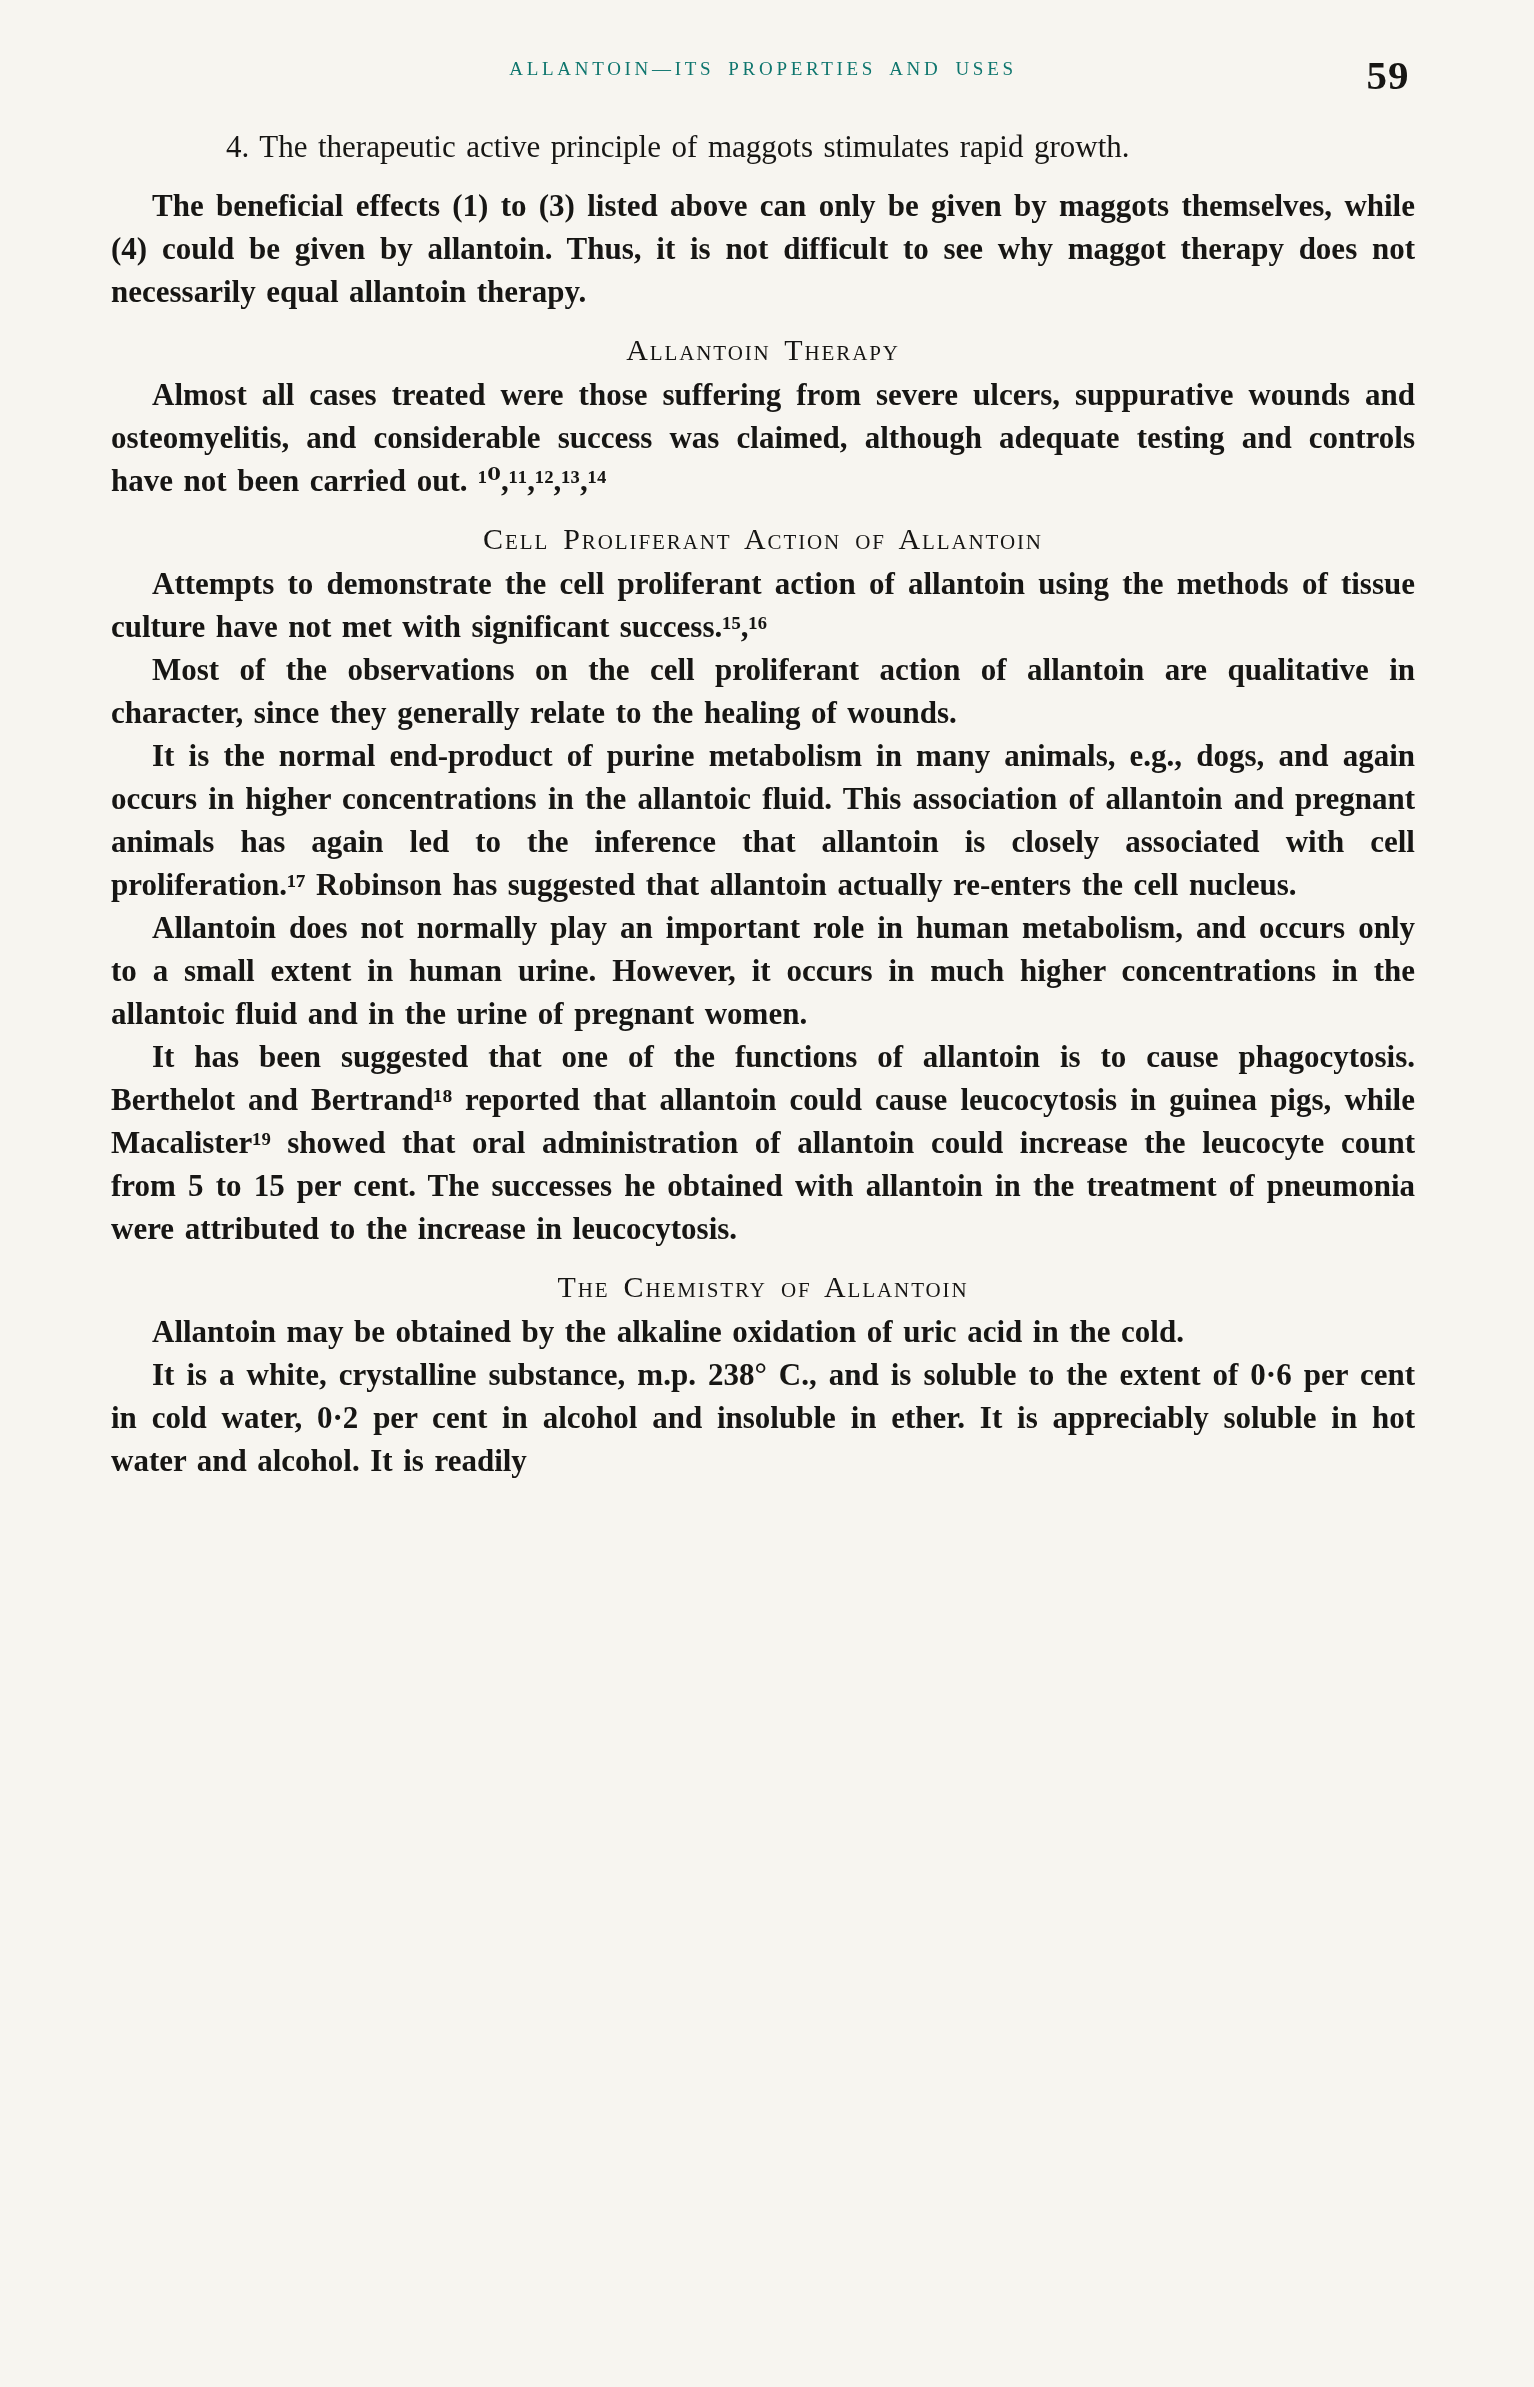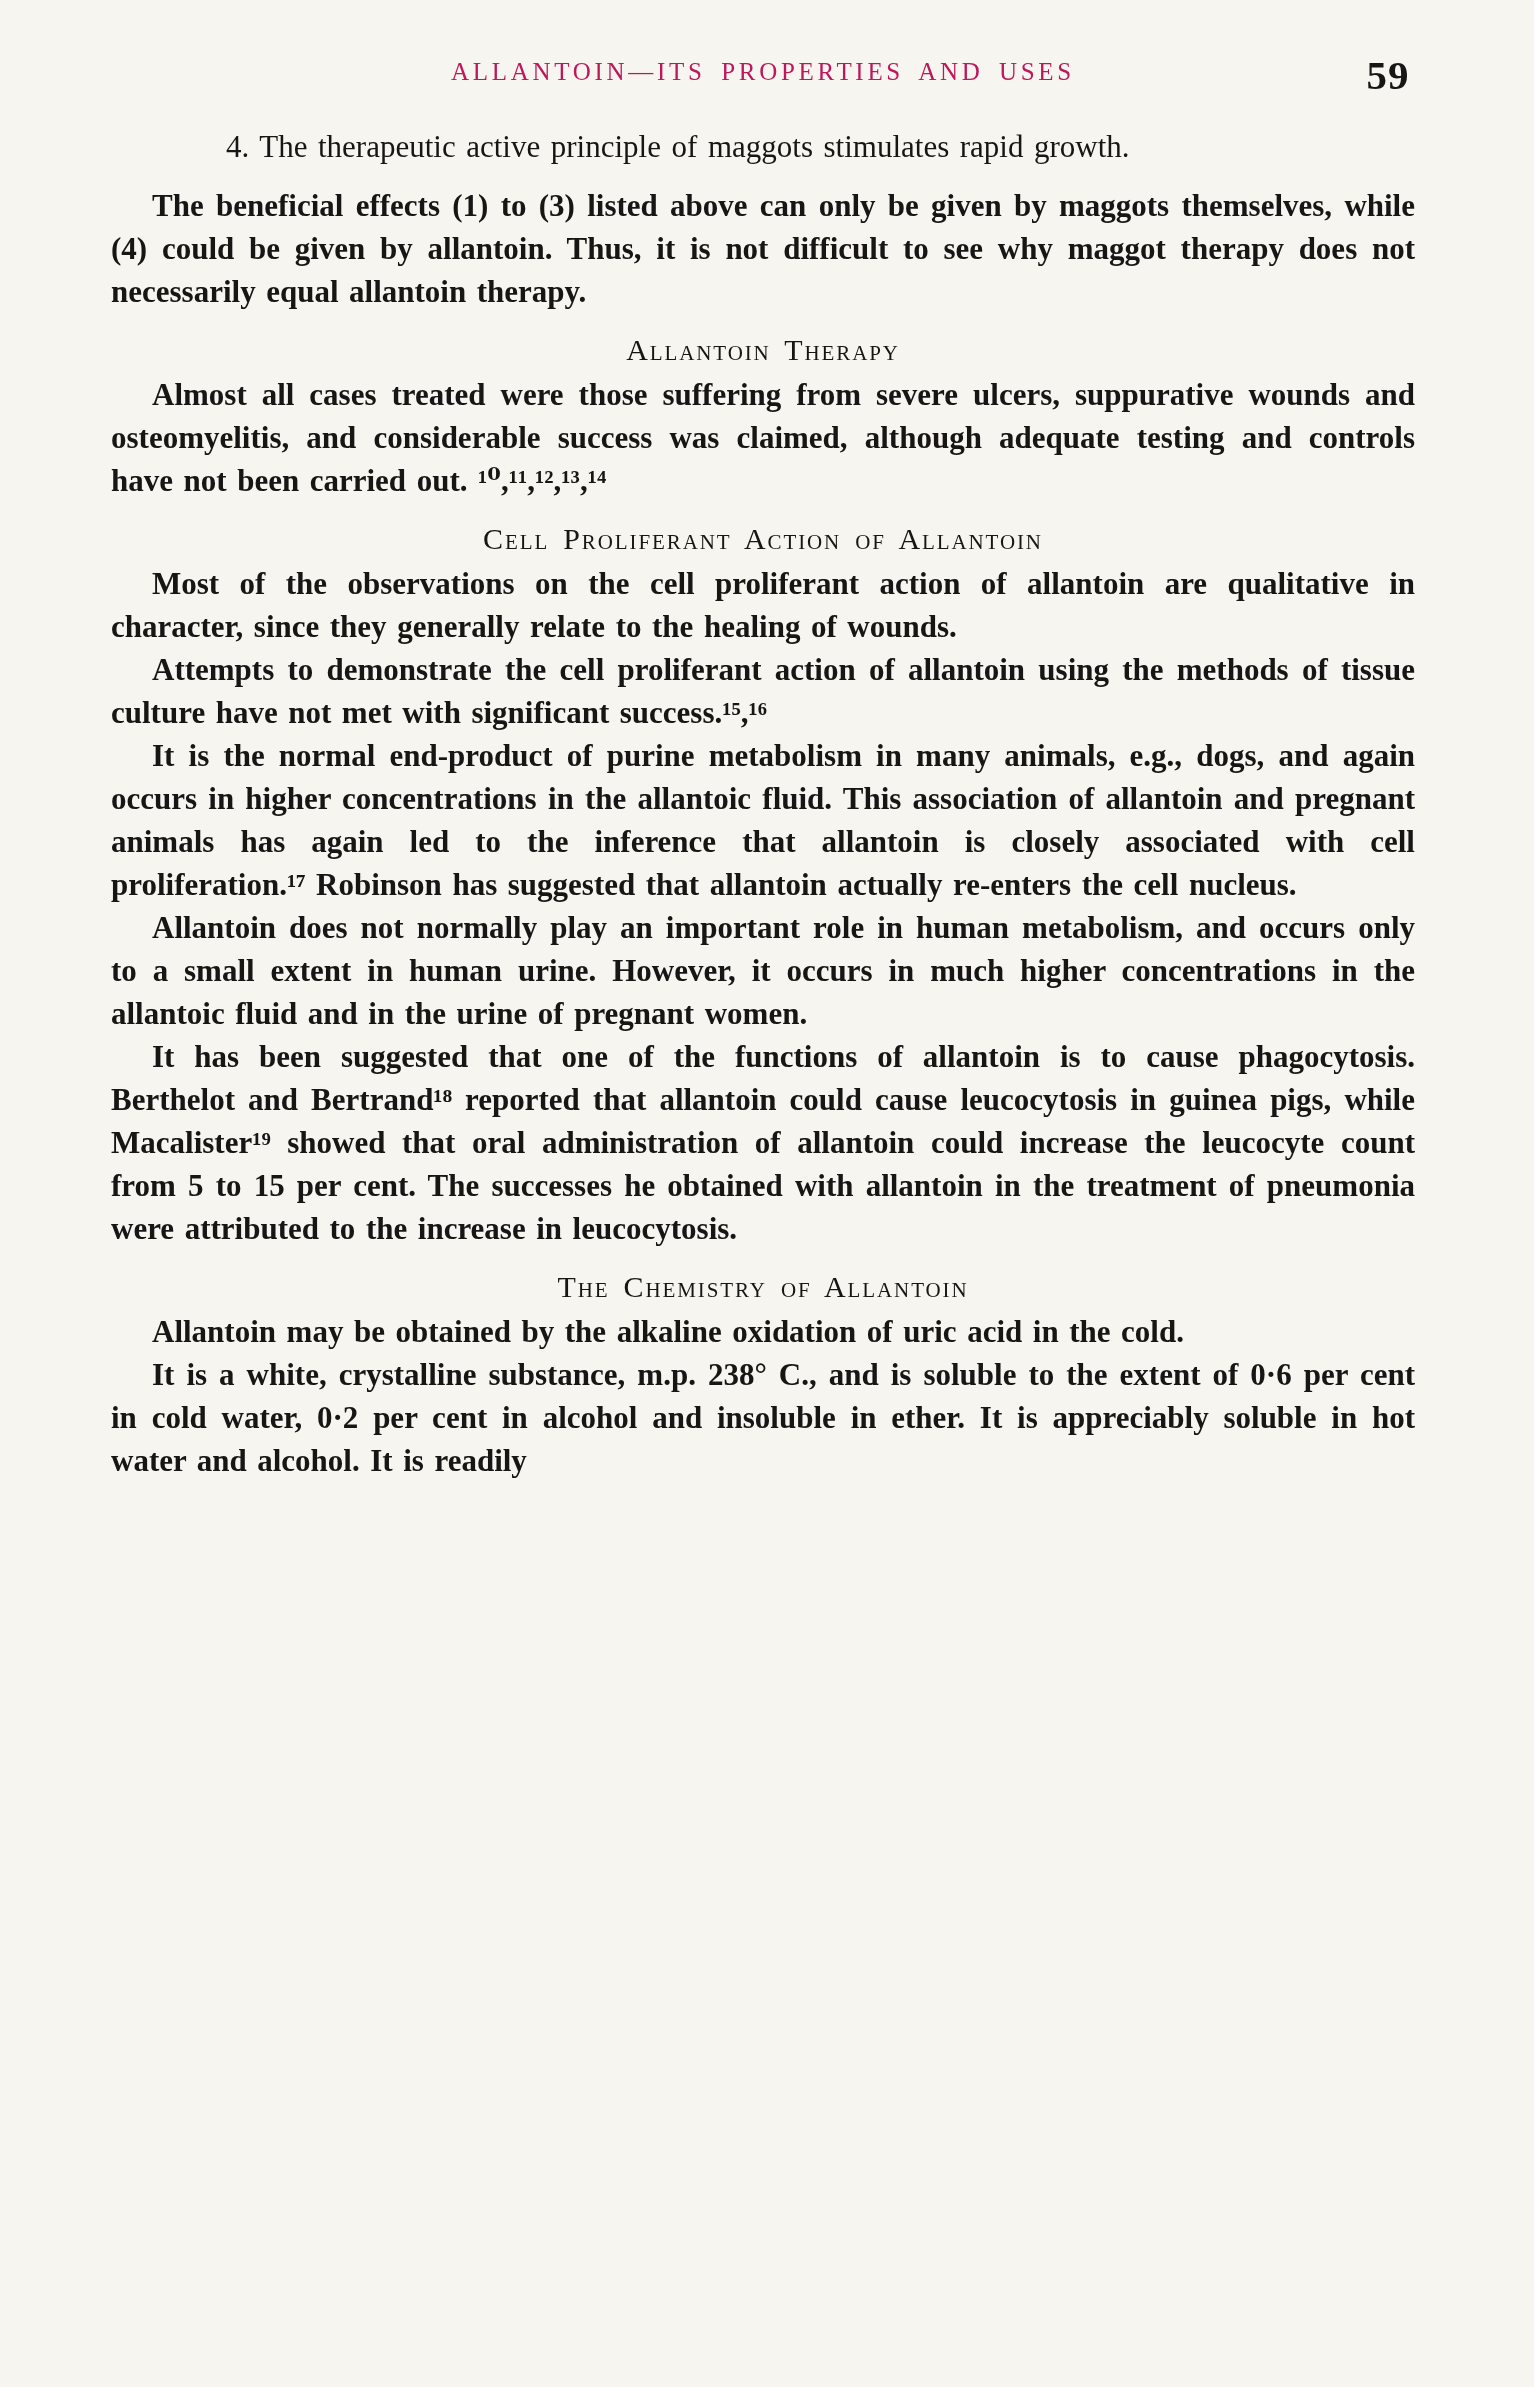--- a/index.html
+++ b/index.html
@@ -18,24 +18,24 @@
     overflow: hidden;
   }
   .running-head {
     position: absolute;
     top: 58px;
     left: 111px;
     width: 1304px;
     text-align: center;
   }
   .head-title {
-    font-size: 25px;
+    font-size: 19px;
     letter-spacing: 3.7px;
     word-spacing: 5.6px;
-    color: #be185d;
+    color: #0f766e;
   }
   .page-num {
     position: absolute;
     right: 5.6px;
     top: -7.5px;
     font-size: 41px;
     font-weight: bold;
     letter-spacing: 0.9px;
   }
   .text-column {
@@ -91,23 +91,23 @@
 
     <p class="para">The beneficial effects (1) to (3) listed above can only be given by maggots themselves, while (4) could be given by allantoin. Thus, it is not difficult to see why maggot therapy does not necessarily equal allantoin therapy.</p>
 
     <h2 class="heading">Allantoin Therapy</h2>
 
 
     <p class="para">Almost all cases treated were those suffering from severe ulcers, suppurative wounds and osteomyelitis, and considerable success was claimed, although adequate testing and controls have not been carried out. ¹⁰,¹¹,¹²,¹³,¹⁴</p>
 
     <h2 class="heading">Cell Proliferant Action of Allantoin</h2>
 
+    <p class="para">Attempts to demonstrate the cell proliferant action of allantoin using the methods of tissue culture have not met with significant success.¹⁵,¹⁶</p>
+
     <p class="para">Most of the observations on the cell proliferant action of allantoin are qualitative in character, since they generally relate to the healing of wounds.</p>
-
-    <p class="para">Attempts to demonstrate the cell proliferant action of allantoin using the methods of tissue culture have not met with significant success.¹⁵,¹⁶</p>
 
     <p class="para">It is the normal end-product of purine metabolism in many animals, e.g., dogs, and again occurs in higher concentrations in the allantoic fluid. This association of allantoin and pregnant animals has again led to the inference that allantoin is closely associated with cell proliferation.¹⁷ Robinson has suggested that allantoin actually re-enters the cell nucleus.</p>
 
     <p class="para">Allantoin does not normally play an important role in human metabolism, and occurs only to a small extent in human urine. However, it occurs in much higher concentrations in the allantoic fluid and in the urine of pregnant women.</p>
 
     <p class="para">It has been suggested that one of the functions of allantoin is to cause phagocytosis. Berthelot and Bertrand¹⁸ reported that allantoin could cause leucocytosis in guinea pigs, while Macalister¹⁹ showed that oral administration of allantoin could increase the leucocyte count from 5 to 15 per cent. The successes he obtained with allantoin in the treatment of pneumonia were attributed to the increase in leucocytosis.</p>
 
     <h2 class="heading">The Chemistry of Allantoin</h2>
 
     <p class="para">Allantoin may be obtained by the alkaline oxidation of uric acid in the cold.</p>

